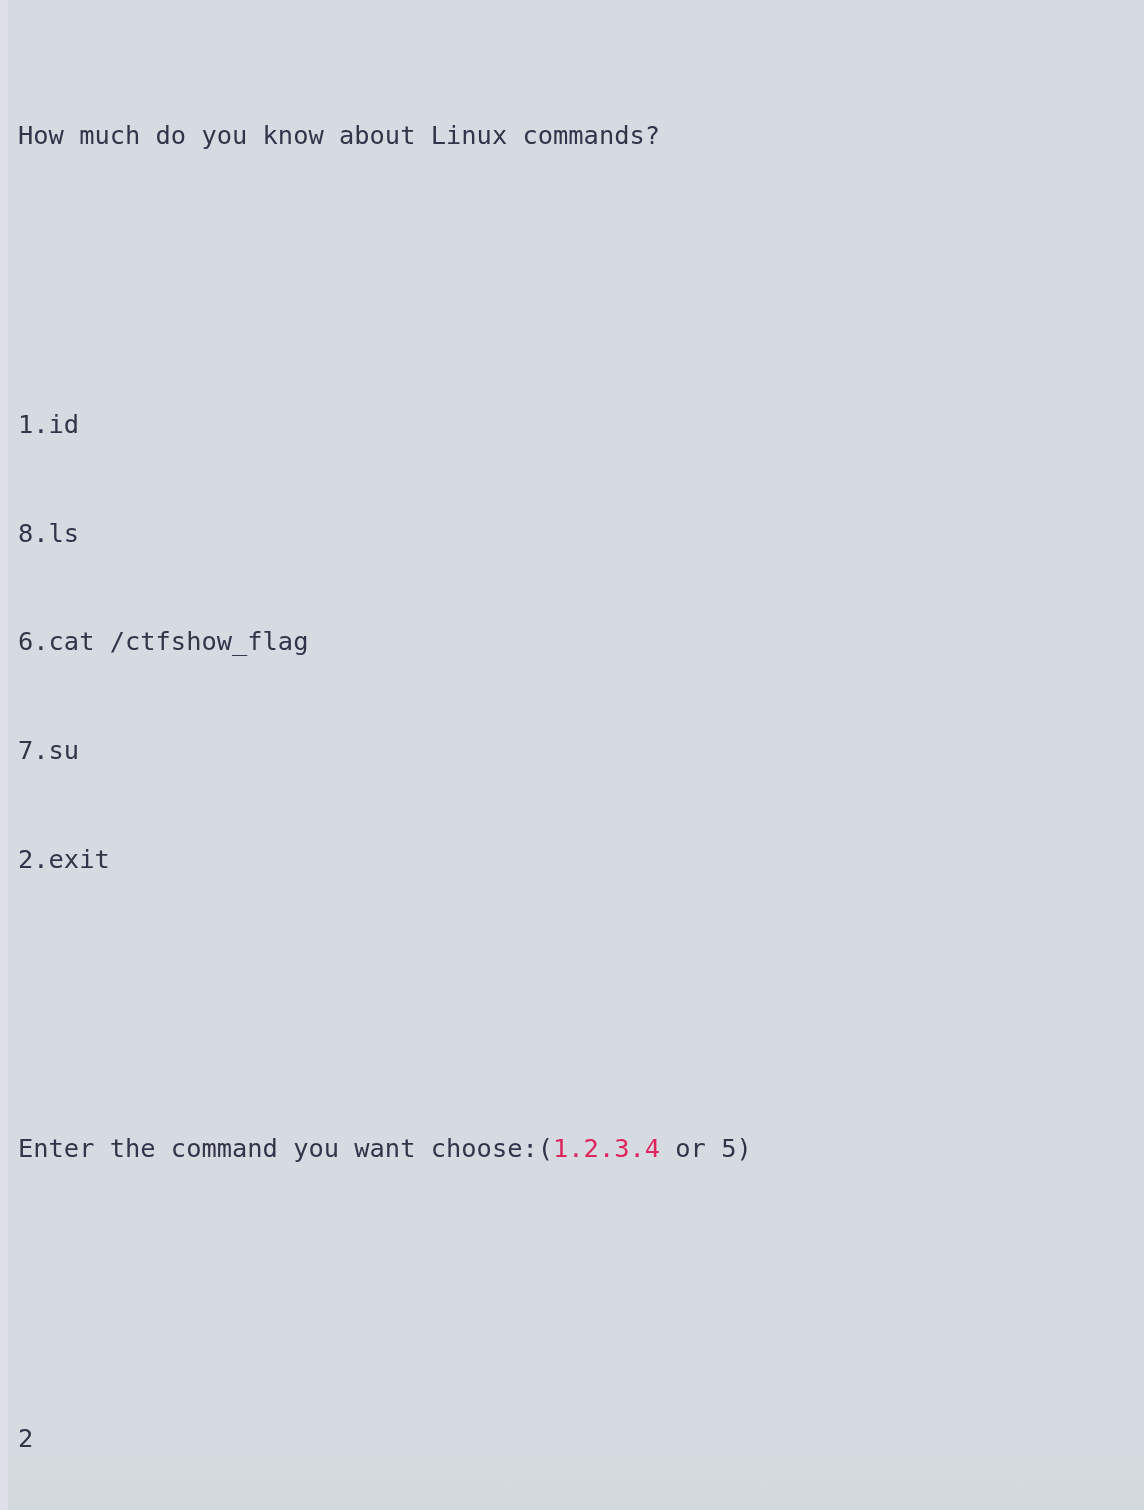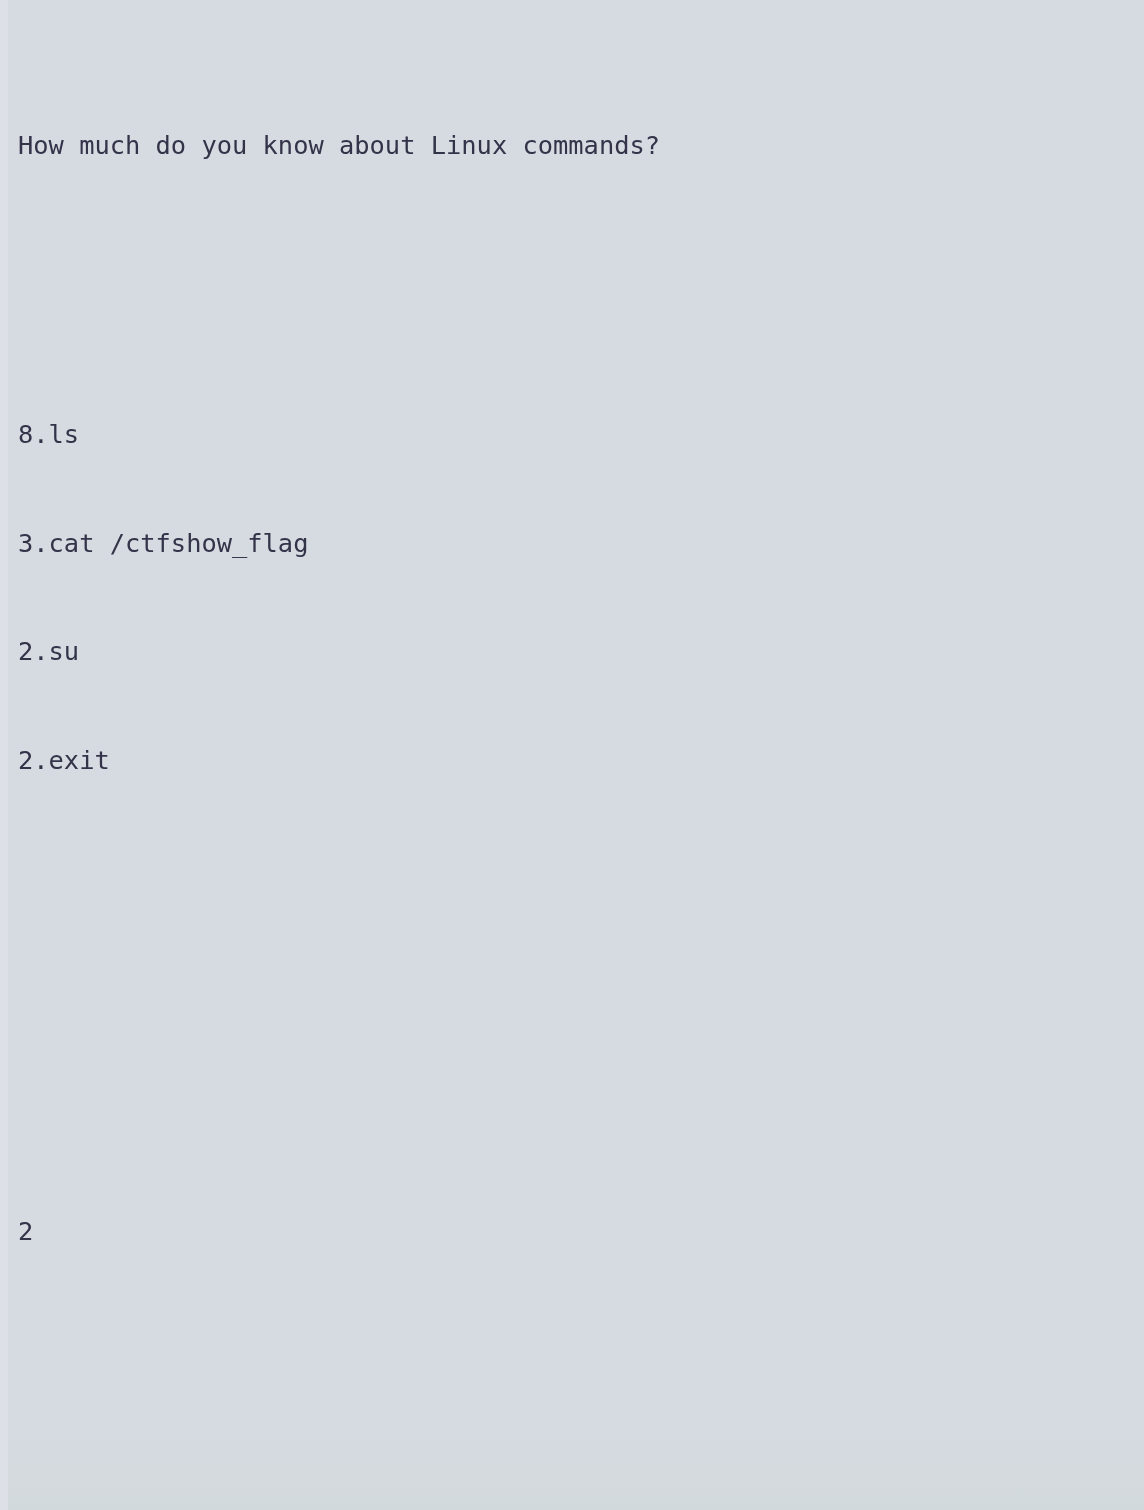--- a/index.html
+++ b/index.html
@@ -16,21 +16,21 @@
   #terminal {
     position: relative;
     width: 1144px;
     height: 1510px;
     box-sizing: border-box;
     background: linear-gradient(180deg,
                 #d6dae1 0%,
                 #d6dae1 95%,
                 #d4dade 98%,
                 #d2d9dc 100%);
-    padding: 18px 0 0 18px;
+    padding: 8px 0 0 18px;
   }
   
   #edge-strip {
     position: absolute;
     left: 0;
     top: 0;
     width: 8px;
     height: 100%;
     background: #dde0e6;
     pointer-events: none;
@@ -60,27 +60,29 @@
 
 <div id="terminal">
   <div id="edge-strip"></div>
 
   <div id="screen">
 
     <div class="line">How much do you know about Linux commands?</div>
 
     <div class="blank"></div>
 
+    <div class="line">1.id</div>
     <div class="line">8.ls</div>
-    <div class="line">3.cat /ctfshow_flag</div>
-    <div class="line">2.su</div>
+    <div class="line">6.cat /ctfshow_flag</div>
+    <div class="line">7.su</div>
     <div class="line">2.exit</div>
 
     <div class="blank"></div>
 
+    <div class="line"><span>Enter the command you want choose:(</span><span class="accent">1.2.3.4</span><span> or 5)</span></div>
 
     <div class="blank"></div>
 
     <div class="line">2</div>
     
 
     
     
     
 

